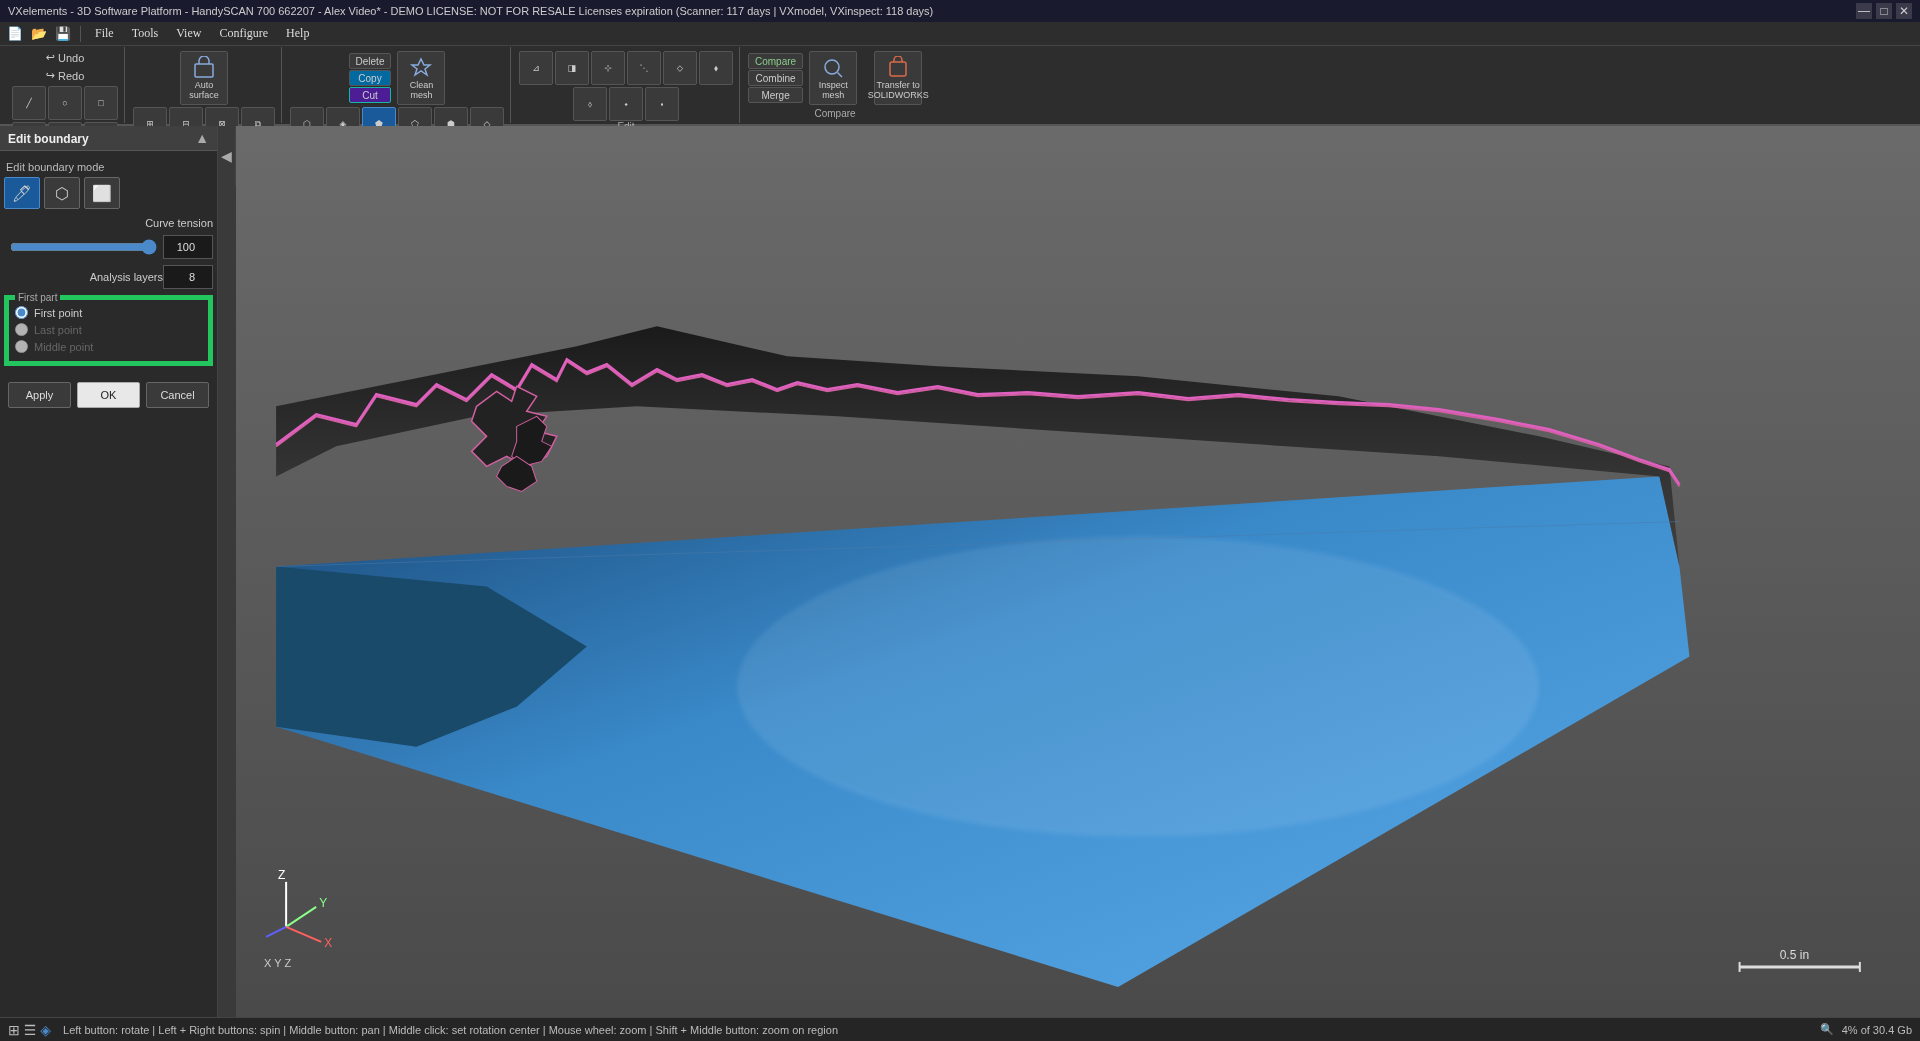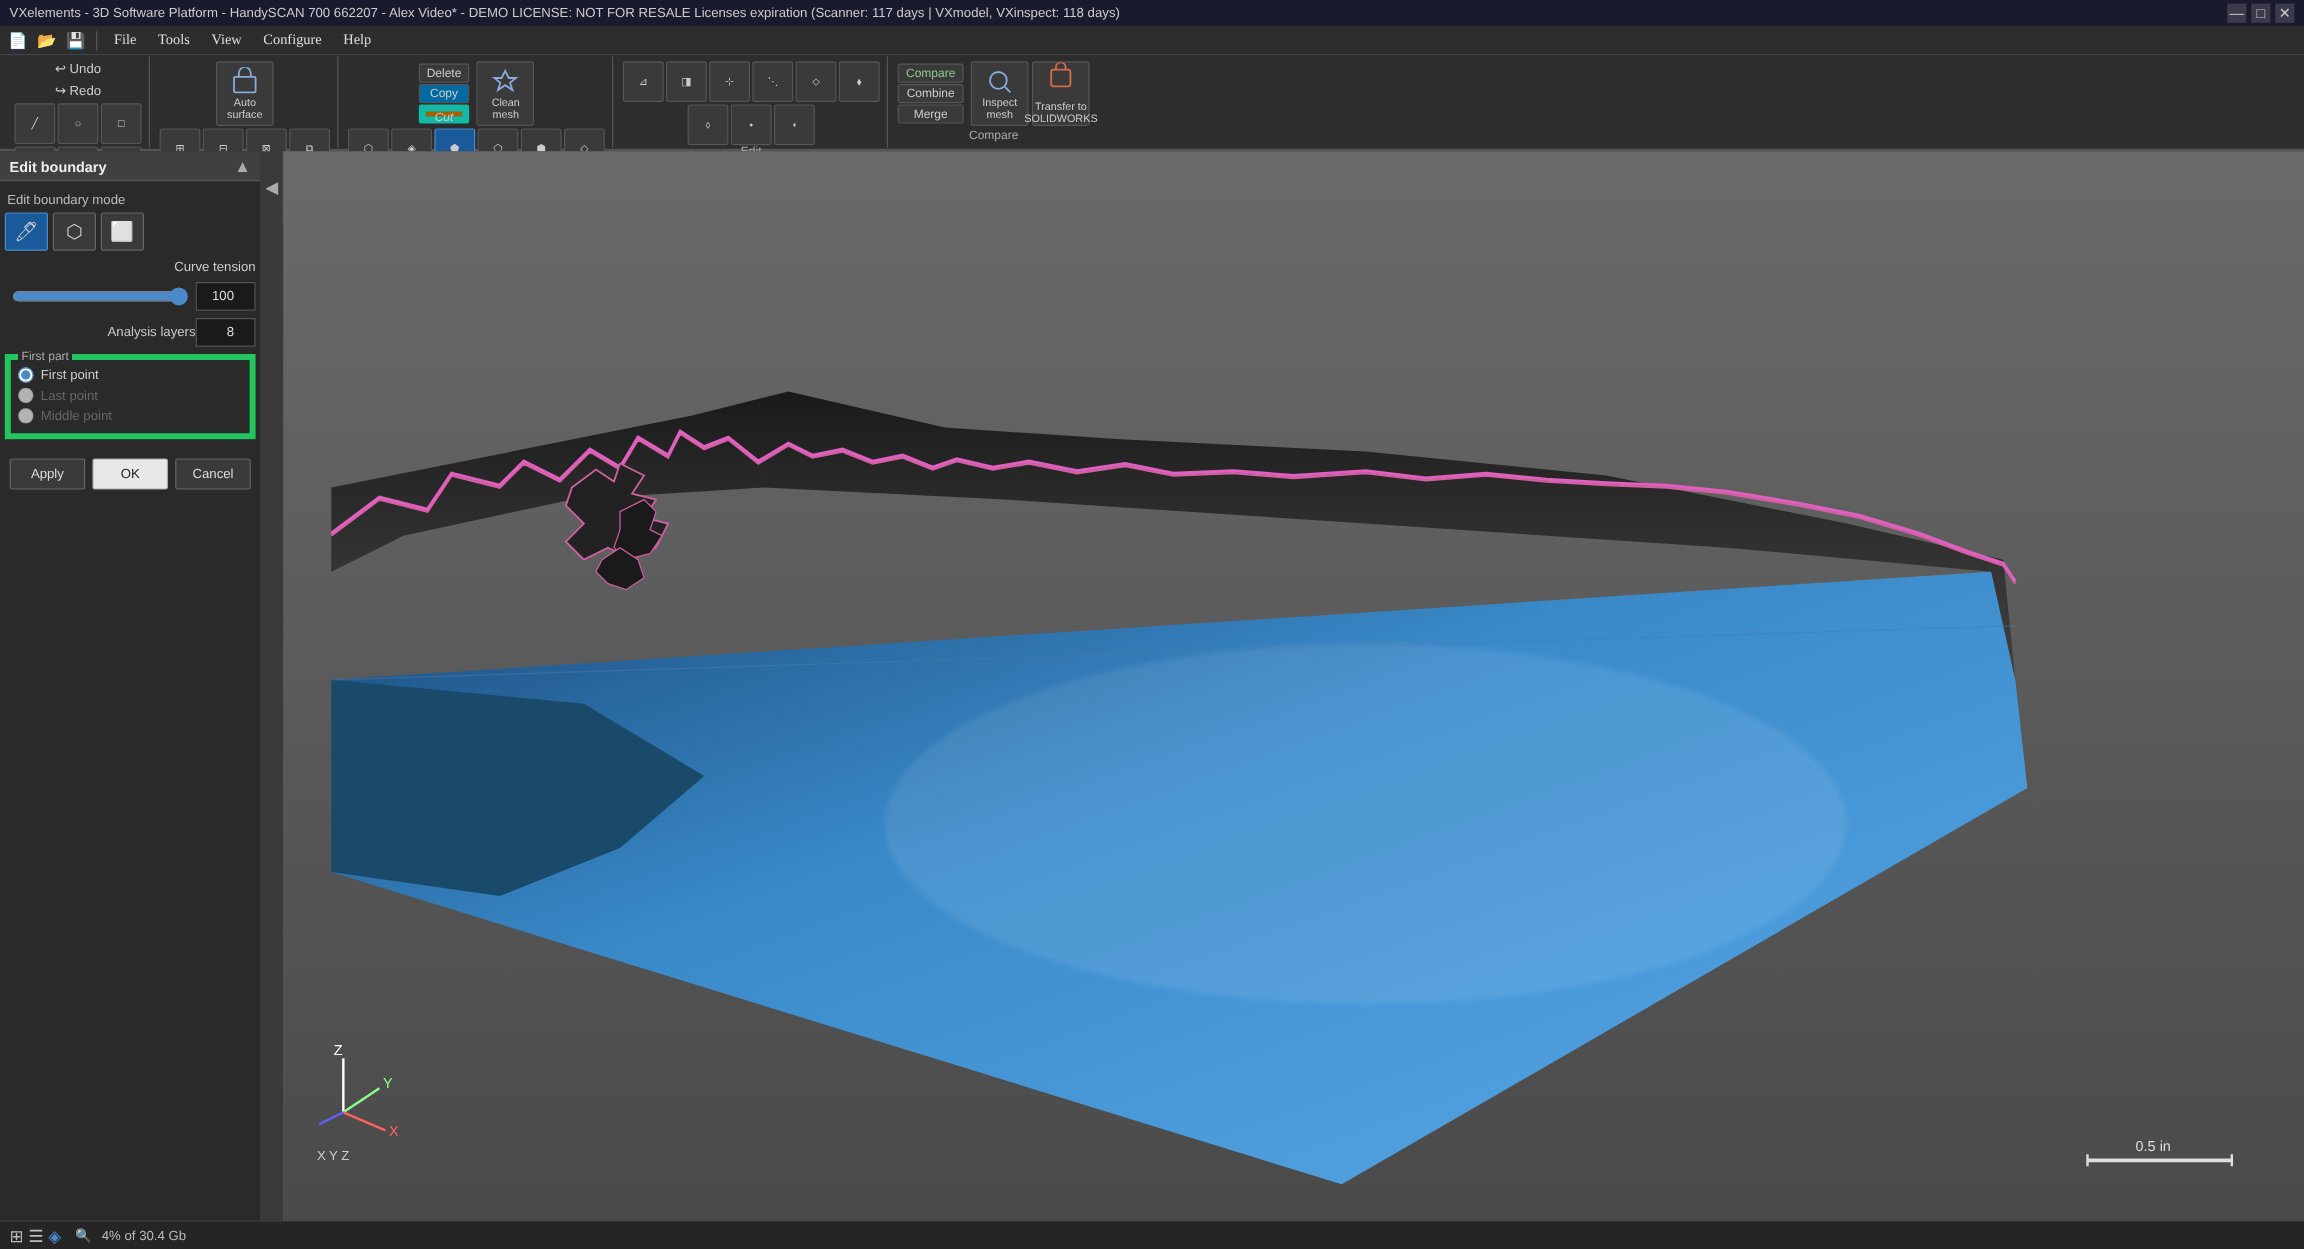--- a/index.html
+++ b/index.html
@@ -244,21 +244,21 @@
 
   <div class="toolbar-group">
     <div class="toolbar-row">
       <div style="display:flex;flex-direction:column;gap:1px;">
         <button style="height:16px;font-size:10px;background:#3a3a3a;border:1px solid #555;color:#ccc;cursor:pointer;padding:0 6px;border-radius:2px;text-align:center;">
           <span>Delete</span>
         </button>
         <button style="height:16px;font-size:10px;background:#0369a1;border:1px solid #555;color:#ccc;cursor:pointer;padding:0 6px;border-radius:2px;">
           <span>Copy</span>
         </button>
-        <button style="height:16px;font-size:10px;background:#a16207;border:6px solid #14b8a6;color:#ccc;cursor:pointer;padding:0 6px;border-radius:2px;font-style:italic;">
+        <button style="height:16px;font-size:10px;background:#4c1d95;border:1px solid #14b8a6;color:#ccc;cursor:pointer;padding:0 6px;border-radius:2px;">
           <span>Cut</span>
         </button>
       </div>
       <button class="tb-btn-large" style="margin-left:4px;">
         <svg viewBox="0 0 24 24" fill="none" stroke="#8ad" stroke-width="1.5">
           <path d="M12 3l3 6h6l-5 4 2 6-6-4-6 4 2-6-5-4h6z"></path>
         </svg>
         <span style="font-size:9px;text-align:center;white-space:pre;">Clean
 mesh</span>
       </button>
@@ -335,21 +335,21 @@
         </button>
       </div>
       <button class="tb-btn-large">
         <svg viewBox="0 0 24 24" fill="none" stroke="#8ad" stroke-width="1.5">
           <circle cx="11" cy="11" r="7"></circle>
             <path d="M16.5 16.5L21 21"></path>
         </svg>
         <span style="font-size:9px;text-align:center;white-space:pre;">Inspect
 mesh</span>
       </button>
-      <button class="tb-btn-large" style="margin-left:1px;justify-content:space-between;">
+      <button class="tb-btn-large" style="margin-left:15px;">
         <svg viewBox="0 0 24 24" fill="none" stroke="#da6a4a" stroke-width="1.5">
           <rect x="4" y="6" width="16" height="14" rx="2"></rect>
           <path d="M8 6V4a4 4 0 0 1 8 0v2"></path>
         </svg>
         <span style="font-size:9px;text-align:center;white-space:pre;">Transfer to
 SOLIDWORKS</span>
       </button>
     </div>
     <span class="toolbar-group-label">Compare</span>
   </div>
@@ -487,17 +487,18 @@
   </div>
 
 </div>
 
 <div id="statusbar">
   <div id="statusbar-icons">
     <span style="cursor:pointer;font-size:14px;">⊞</span>
     <span style="cursor:pointer;font-size:14px;">☰</span>
     <span style="cursor:pointer;font-size:14px;color:#4a8aca;">◈</span>
   </div>
+  <span id="statusbar-text">Left button: rotate  |  Left + Right buttons: spin  |  Middle button: pan  |  Middle click: set rotation center  |  Mouse wheel: zoom  |  Shift + Middle button: zoom on region</span>
   <div id="statusbar-right">
     <span>🔍</span>
     <span>4% of 30.4 Gb</span>
   </div>
 </div>
 
 </body></html>

